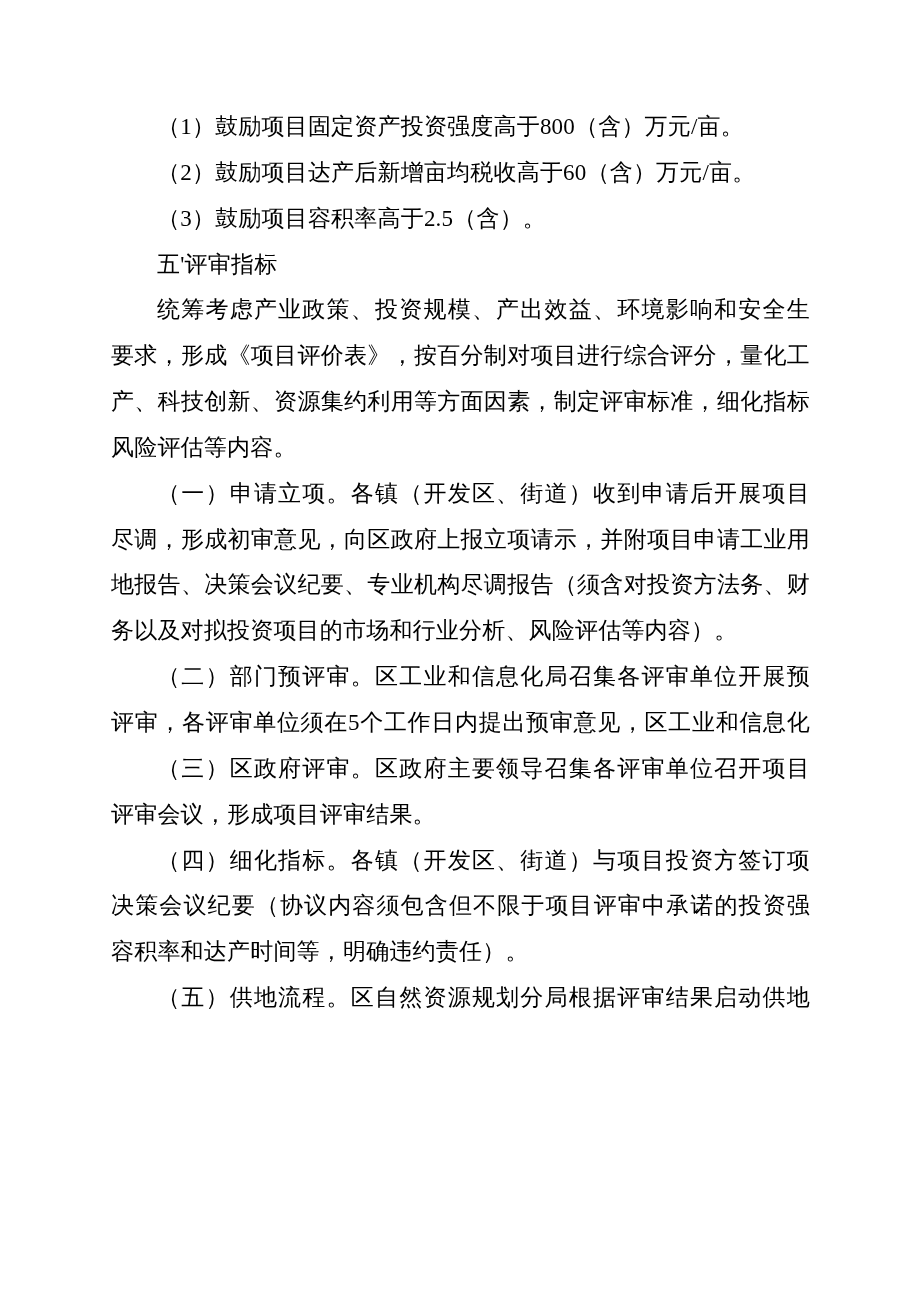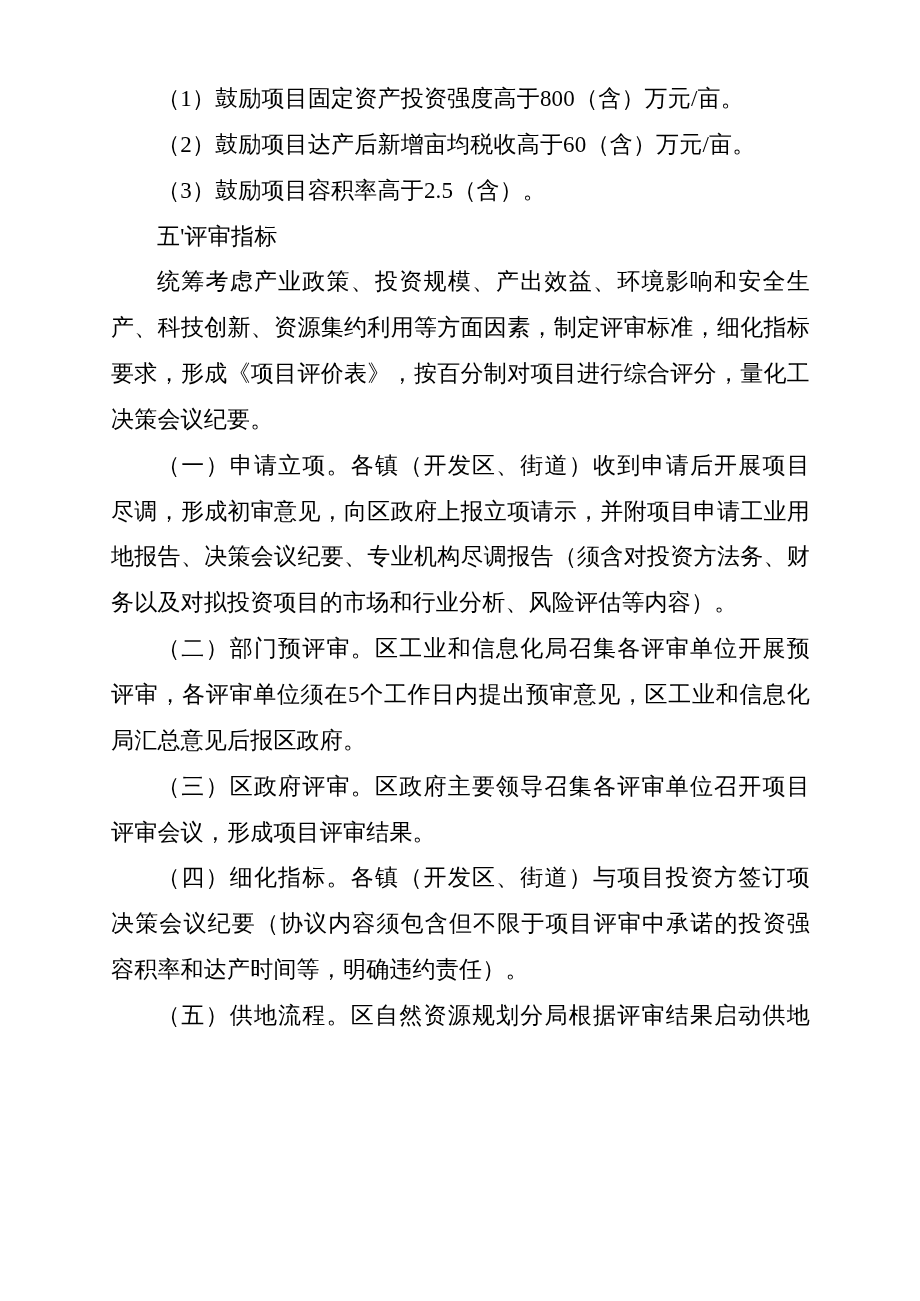--- a/index.html
+++ b/index.html
@@ -6,21 +6,21 @@
     margin: 0;
     padding: 0;
     background: #ffffff;
   }
   .page {
     position: relative;
     width: 920px;
     height: 1301px;
     background: #ffffff;
     box-sizing: border-box;
-    padding: 76px 110px 0 111px;
+    padding: 104px 110px 0 111px;
     overflow: hidden;
     font-family: "Liberation Serif", sans-serif;
     font-size: 23px;
     line-height: 45.85px;
     color: #000000;
     -webkit-font-smoothing: none;
   }
   .ln {
     white-space: nowrap;
     overflow: hidden;
@@ -36,29 +36,28 @@
 </style>
 </head>
 <body>
 
 <div class="page">
   <div class="ln ind">（1）鼓励项目固定资产投资强度高于800（含）万元/亩。</div>
   <div class="ln ind">（2）鼓励项目达产后新增亩均税收高于60（含）万元/亩。</div>
   <div class="ln ind">（3）鼓励项目容积率高于2.5（含）。</div>
   <div class="ln ind">五'评审指标</div>
   <div class="ln ind fill">统筹考虑产业政策、投资规模、产出效益、环境影响和安全生</div>
+  <div class="ln fill">要求，形成《项目评价表》，按百分制对项目进行综合评分，量化工</div>
   <div class="ln fill">产、科技创新、资源集约利用等方面因素，制定评审标准，细化指标</div>
-  <div class="ln fill">要求，形成《项目评价表》，按百分制对项目进行综合评分，量化工</div>
-  <div class="ln">决策会议纪要。</div>
+  <div class="ln">风险评估等内容。</div>
   <div class="ln ind fill">（一）申请立项。各镇（开发区、街道）收到申请后开展项目</div>
   <div class="ln fill">尽调，形成初审意见，向区政府上报立项请示，并附项目申请工业用</div>
   <div class="ln fill">地报告、决策会议纪要、专业机构尽调报告（须含对投资方法务、财</div>
   <div class="ln">务以及对拟投资项目的市场和行业分析、风险评估等内容）。</div>
   <div class="ln ind fill">（二）部门预评审。区工业和信息化局召集各评审单位开展预</div>
   <div class="ln fill">评审，各评审单位须在5个工作日内提出预审意见，区工业和信息化</div>
-  <div class="ln">局汇总意见后报区政府。</div>
   <div class="ln ind fill">（三）区政府评审。区政府主要领导召集各评审单位召开项目</div>
   <div class="ln">评审会议，形成项目评审结果。</div>
   <div class="ln ind fill">（四）细化指标。各镇（开发区、街道）与项目投资方签订项</div>
   <div class="ln fill">决策会议纪要（协议内容须包含但不限于项目评审中承诺的投资强</div>
   <div class="ln">容积率和达产时间等，明确违约责任）。</div>
   <div class="ln ind fill">（五）供地流程。区自然资源规划分局根据评审结果启动供地</div>
 </div>
 
 </body></html>

